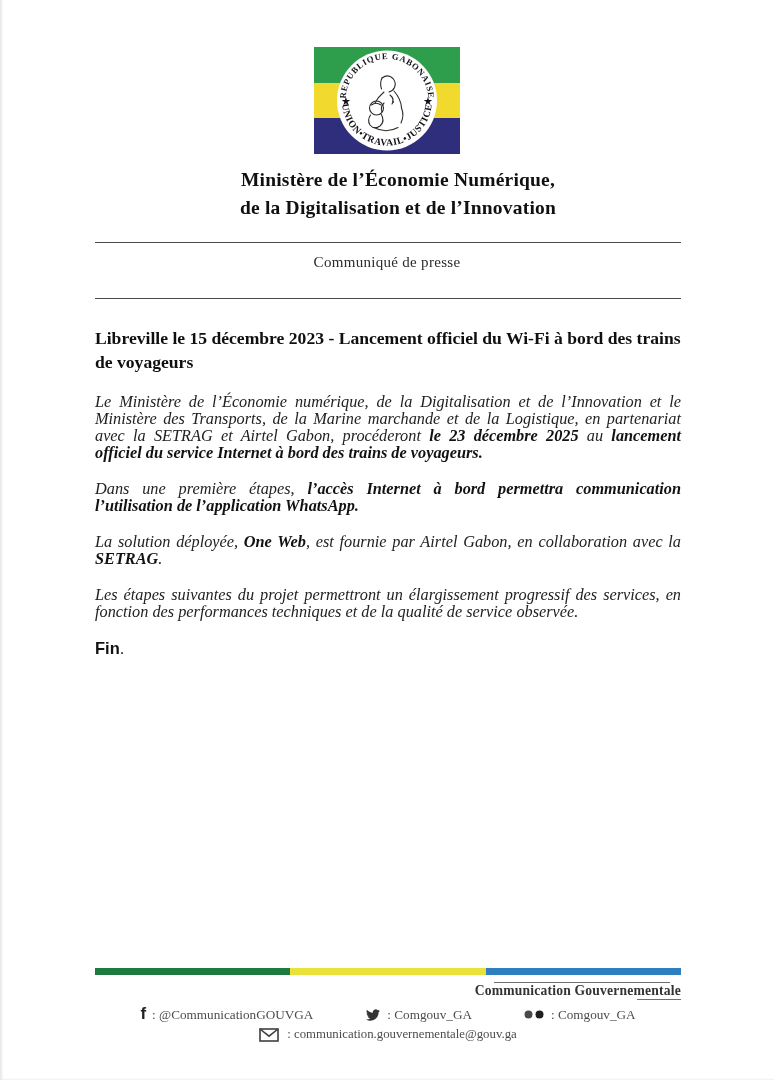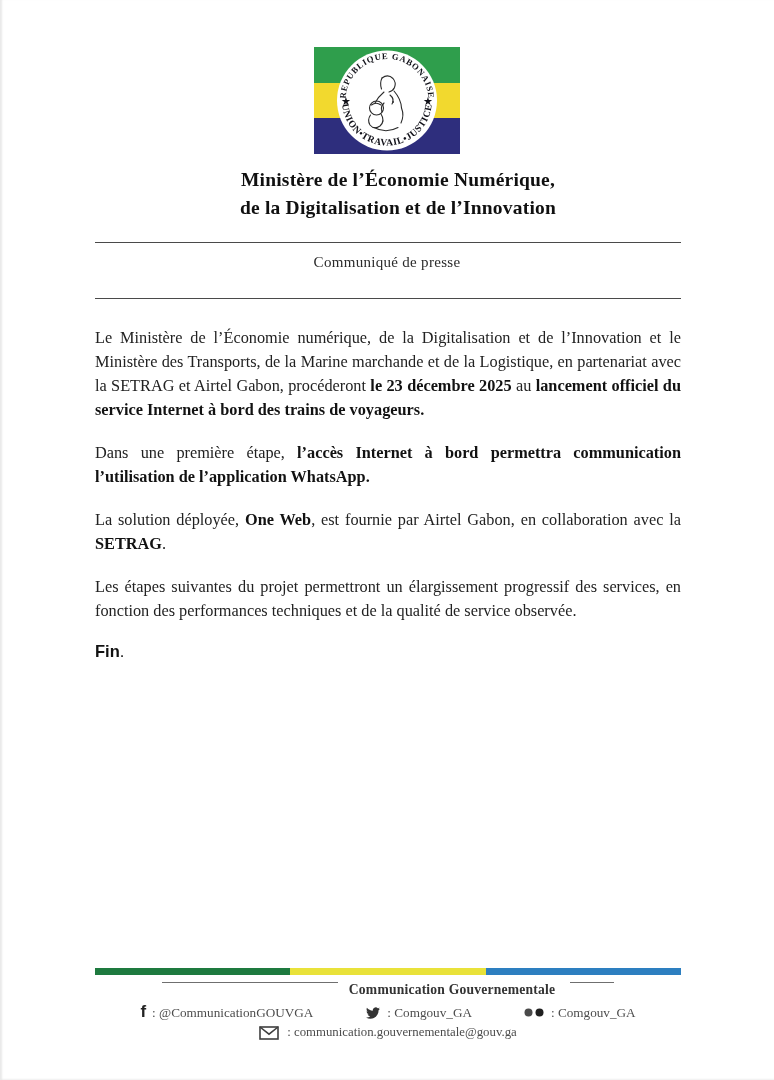--- a/index.html
+++ b/index.html
@@ -28,29 +28,29 @@
   .comm-title {
     position:absolute; top:254px; left:0; width:100%; text-align:center;
     font-size:15px; color:#2b2b2b; letter-spacing:0.3px;
   }
   
   .content { position:absolute; top:326px; left:95px; width:586px; color:#222222; }
   .release-title {
     font-size:17.6px; font-weight:bold; line-height:24px;
     margin-bottom:19px; color:#0f0f0f; text-align:left;
   }
-  .content p.para { font-size:16.3px; line-height:24px; margin-bottom:19px; text-align:justify; }
+  .content p.para { font-size:16.3px; line-height:17px; margin-bottom:19px; text-align:justify;font-style:italic; }
   .content .b { font-weight:bold; color:#121212; }
   .fin { font-family:"Liberation Sans", sans-serif; font-size:16.5px; margin-top:13px; color:#101010; }
   .fin .b { font-weight:bold;text-align:center; }
   
   .footer { position:absolute; top:968px; left:95px; width:586px; }
   .tricolor { display:flex; height:7px; width:100%; }
   .tricolor div { flex:1; }
-  .footer-label-row { display:flex; align-items:flex-start; justify-content:center; margin-top:7px; }
+  .footer-label-row { display:flex; align-items:flex-end; justify-content:center; margin-top:7px;flex-direction:column; }
   .flr-left  { width:176px; border-top:1.2px solid #6f6f6f; margin-right:11px; }
   .flr-right { width:44px;  border-top:1.2px solid #6f6f6f; margin-left:15px; }
   .footer-label { font-weight:bold; font-size:13.6px; color:#333333; letter-spacing:0.2px; }
   .social-row {
     display:flex; justify-content:center; align-items:center; gap:52px;
     margin-top:6px; font-size:13.2px; color:#4c4c4c;
   }
   .social-item { display:flex; align-items:center; gap:6px; }
   .fb-glyph {
     font-family:"Liberation Sans", sans-serif; font-weight:bold; font-size:17px;
@@ -104,22 +104,23 @@
   <div class="ministry">
     <div>Ministère de l’Économie Numérique,</div>
     <div>de la Digitalisation et de l’Innovation</div>
   </div>
 
   <div class="rule rule-1"></div>
   <div class="comm-title">Communiqué de presse</div>
   <div class="rule rule-2"></div>
 
   <div class="content">
+    <h1 class="release-title">Libreville le 15 décembre 2023 - Lancement officiel du Wi-Fi à bord des trains de voyageurs</h1>
     <p class="para"><span>Le Ministère de l’Économie numérique, de la Digitalisation et de l’Innovation et le Ministère des Transports, de la Marine marchande et de la Logistique, en partenariat avec la SETRAG et Airtel Gabon, procéderont </span><span class="b">le 23 décembre 2025</span><span> au </span><span class="b">lancement officiel du service Internet à bord des trains de voyageurs.</span></p>
-    <p class="para"><span>Dans une première étape, </span><span class="b">l’accès Internet à bord permettra communication l’utilisation de l’application WhatsApp.</span></p>
+    <p class="para"><span>Dans une première étapes, </span><span class="b">l’accès Internet à bord permettra communication l’utilisation de l’application WhatsApp.</span></p>
     <p class="para"><span>La solution déployée, </span><span class="b">One Web</span><span>, est fournie par Airtel Gabon, en collaboration avec la </span><span class="b">SETRAG</span><span>.</span></p>
     <p class="para"><span>Les étapes suivantes du projet permettront un élargissement progressif des services, en fonction des performances techniques et de la qualité de service observée.</span></p>
     <div class="fin"><span class="b">Fin</span><span>.</span></div>
   </div>
 
   <div class="footer">
     <div class="tricolor">
       <div style="background-color: rgb(30, 122, 63);"></div>
       <div style="background-color: rgb(233, 226, 58);"></div>
       <div style="background-color: rgb(45, 127, 192);"></div>

